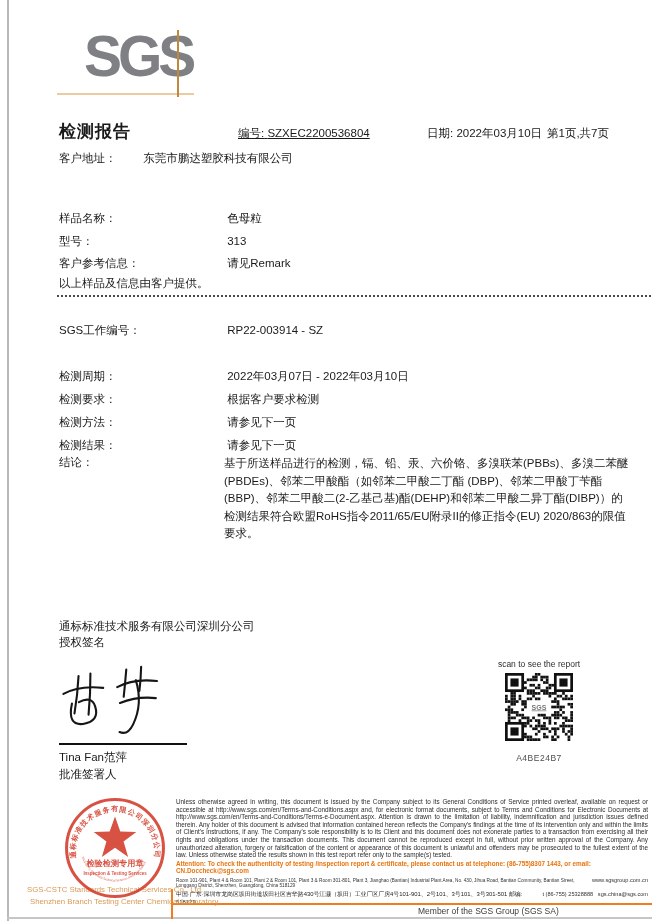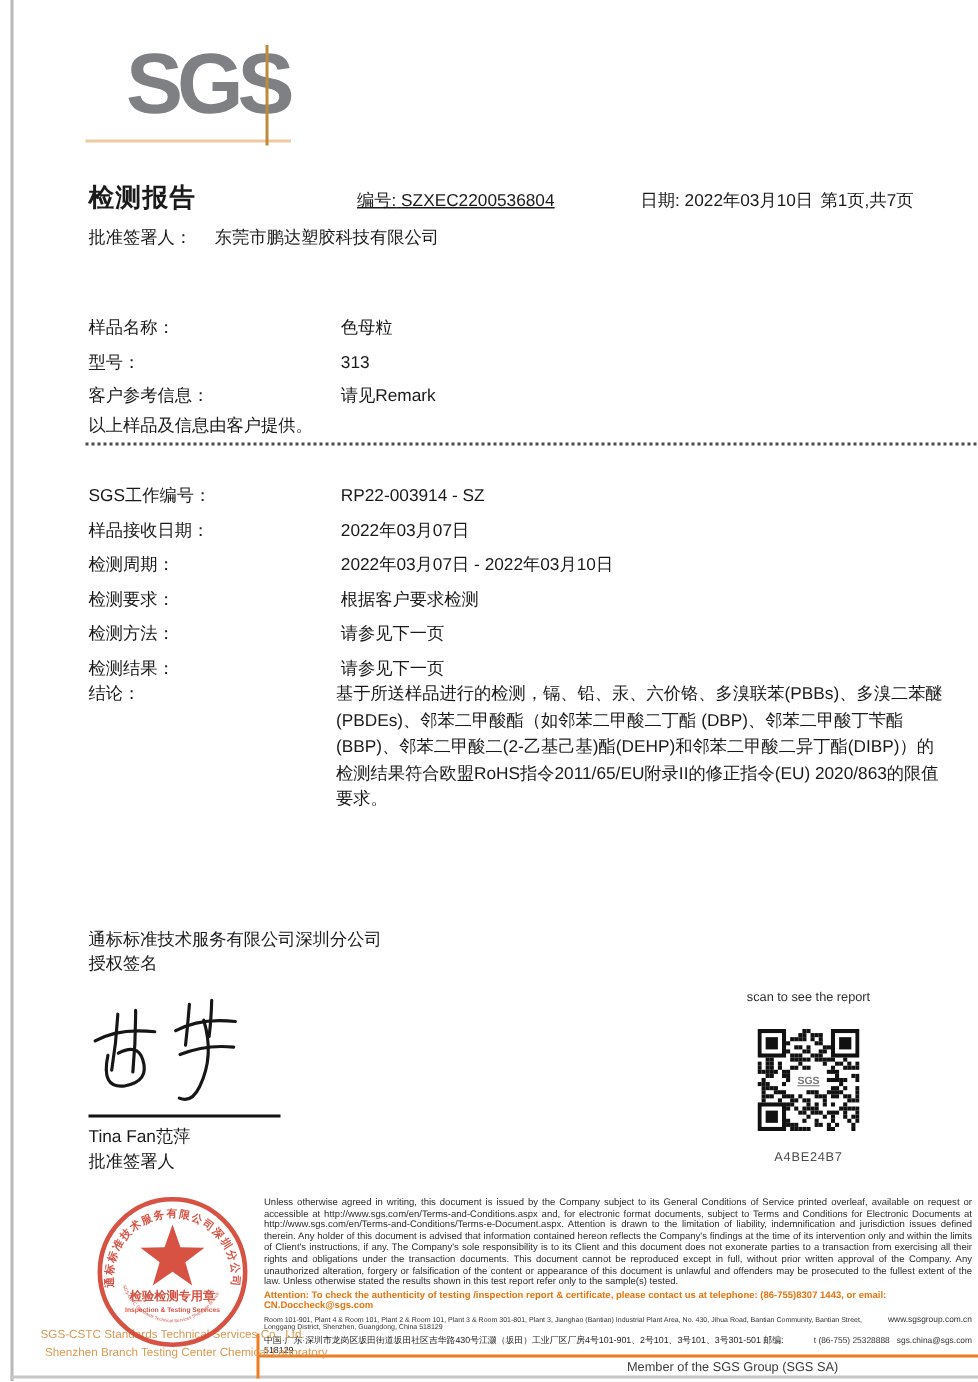--- a/index.html
+++ b/index.html
@@ -33,21 +33,21 @@
   
   .sig-company{position:absolute;left:59px;top:619px;font-size:11.5px;}
   .sig-auth{position:absolute;left:59px;top:635px;font-size:11.5px;}
   .sig-svg{position:absolute;left:60px;top:663px;}
   .sig-line{position:absolute;left:59px;top:743px;width:128px;height:2px;background:#111;}
   .sig-name{position:absolute;left:59px;top:750px;font-size:11.5px;}
   .sig-role{position:absolute;left:59px;top:767px;font-size:11.5px;}
 
   
   .qr-wrap{position:absolute;left:489px;top:659px;width:100px;text-align:center;}
-  .qr-caption{font-size:8.5px;color:#2e2e2e;margin-bottom:17px;}
+  .qr-caption{font-size:8.5px;color:#2e2e2e;margin-bottom:4px;}
   .qr-code{width:68px;height:68px;margin:0 auto;display:block;}
   .qr-id{font-size:8.5px;color:#4d4d4d;letter-spacing:.5px;margin-top:12px;}
 
   
   .legal-block{position:absolute;left:176px;top:798px;width:472px;}
   .legal{font-size:6.35px;line-height:7.6px;text-align:justify;color:#2d2d2d;}
   .attn{font-size:6.35px;line-height:7.6px;font-weight:bold;color:#e8740c;margin-top:1px;}
   .addr-row{display:flex;justify-content:space-between;align-items:baseline;margin-top:2px;}
   .addr-en{font-size:4.7px;color:#333;}
   .addr-cn{font-size:5.9px;color:#222;}
@@ -75,21 +75,21 @@
     <span>编号:</span>
     <span>SZXEC2200536804</span>
   </div>
   <div class="hdr hdr-date">
     <span>日期:</span>
     <span>2022年03月10日</span>
   </div>
   <div class="hdr hdr-pages">第1页,共7页</div>
 
   <div class="row w-client" style="top:151px">
-    <span class="lbl">批准签署人：</span>
+    <span class="lbl">客户地址：</span>
     <span class="val">东莞市鹏达塑胶科技有限公司</span>
   </div>
 
   <div class="row w-job" style="top:211px">
     <span class="lbl">样品名称：</span>
     <span class="val">色母粒</span>
   </div>
   <div class="row w-job" style="top:234px">
     <span class="lbl">型号：</span>
     <span class="val">313</span>
@@ -98,24 +98,20 @@
     <span class="lbl">客户参考信息：</span>
     <span class="val">请见Remark</span>
   </div>
   <div class="note" style="top:276px">以上样品及信息由客户提供。</div>
 
   <div class="dash-sep" style="top:295px"></div>
 
   <div class="row w-job" style="top:323px">
     <span class="lbl">SGS工作编号：</span>
     <span class="val">RP22-003914 - SZ</span>
-  </div>
-  <div class="row w-job" style="top:346px">
-    <span class="lbl">样品接收日期：</span>
-    <span class="val">2022年03月07日</span>
   </div>
   <div class="row w-job" style="top:369px">
     <span class="lbl">检测周期：</span>
     <span class="val">2022年03月07日 - 2022年03月10日</span>
   </div>
   <div class="row w-job" style="top:392px">
     <span class="lbl">检测要求：</span>
     <span class="val">根据客户要求检测</span>
   </div>
   <div class="row w-job" style="top:415px">

